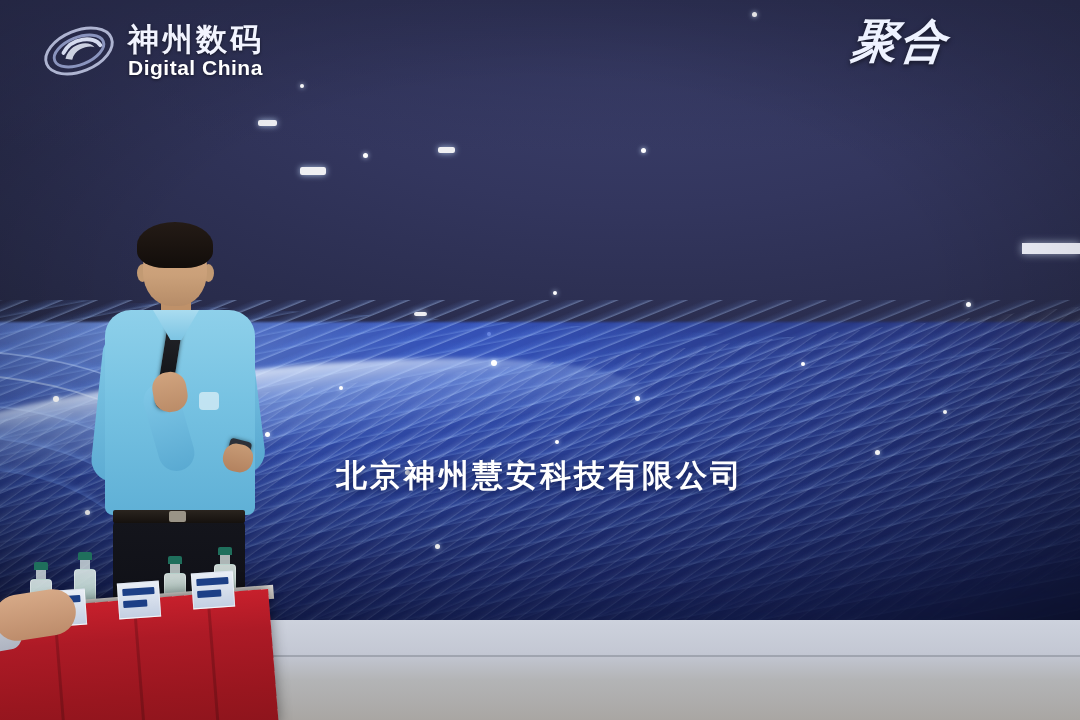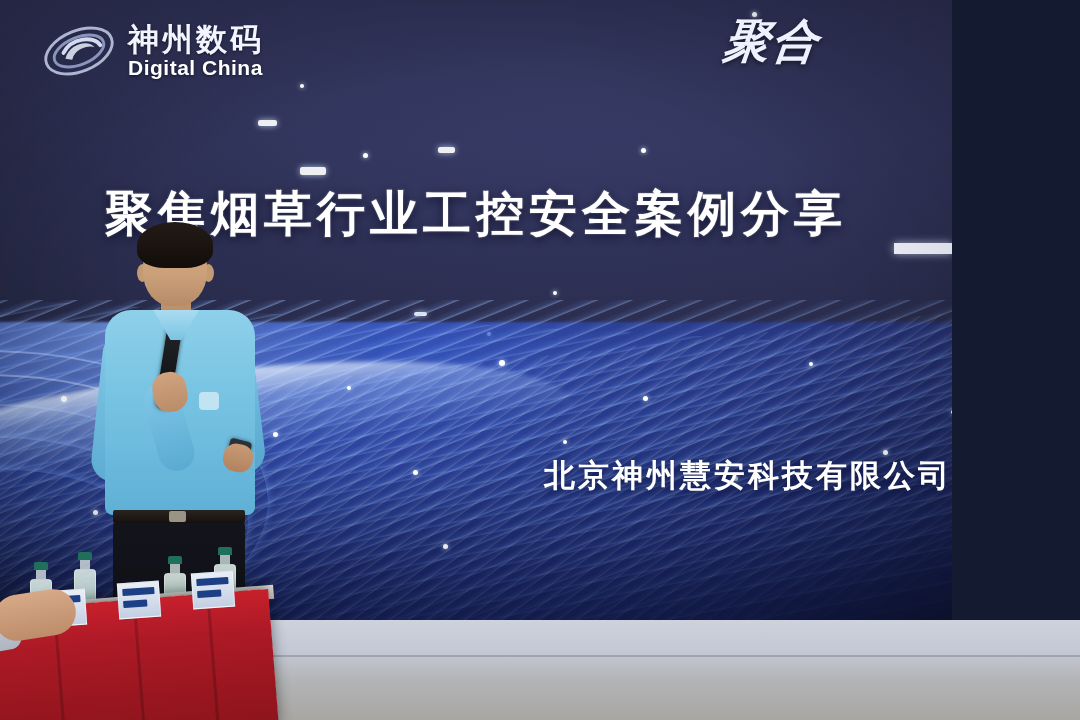--- a/index.html
+++ b/index.html
@@ -5,21 +5,21 @@
   html,body{margin:0;padding:0;background:#000;}
   body{font-family:"Liberation Sans","DejaVu Sans",sans-serif;}
 
   #stage{
     position:relative;width:1080px;height:720px;overflow:hidden;
     background:#141a30;
   }
 
   
   .screen{
-    position:absolute;left:0;top:0;width:952px;height:622px;
+    position:absolute;left:0;top:0;width:1080px;height:622px;
     background:
       radial-gradient(120% 90% at 60% 8%, #3b3f6b 0%, #33365e 28%, #2a2d4e 52%, #242742 72%, #1d2038 100%);
     overflow:hidden;
   }
   .screen-vignette{
     position:absolute;inset:0;
     background:radial-gradient(90% 80% at 50% 45%, rgba(0,0,0,0) 40%, rgba(0,0,0,.35) 100%);
     pointer-events:none;
   }
 
@@ -122,21 +122,21 @@
     position:absolute;left:0;right:0;top:182px;text-align:center;
     font-size:48px;font-weight:900;color:#ffffff;letter-spacing:5px;
     text-shadow:0 3px 10px rgba(10,14,40,.85), 0 0 2px rgba(255,255,255,.5);
   }
   .slide-date{
     position:absolute;left:0;right:0;top:349px;text-align:center;
     font-size:28px;font-weight:800;color:#ffffff;letter-spacing:1px;
     text-shadow:0 2px 8px rgba(10,14,40,.8);
   }
   .slide-company{
-    position:absolute;left:0;right:0;top:455px;text-align:right;
+    position:absolute;left:0;right:0;top:455px;text-align:center;
     font-size:31px;font-weight:800;color:#ffffff;letter-spacing:3px;
     text-shadow:0 2px 9px rgba(8,16,60,.85);
   }
   .edge-bar{
     position:absolute;right:0;top:243px;width:58px;height:11px;background:#f3f5ff;
     box-shadow:0 0 8px rgba(220,232,255,.7);
   }
 
   
   .floor{
@@ -326,21 +326,20 @@
       <div class="logo-text">
         <div class="logo-cn">神州数码</div>
         <div class="logo-en">Digital China</div>
       </div>
     </div>
 
     <div class="slogan">
       <div class="slogan-main">聚合</div>
     </div>
 
-    <div class="slide-title">聚焦烟草行业工控安全案例分享</div>
     <div class="slide-company">北京神州慧安科技有限公司</div>
   </div>
 
   <div class="floor"></div>
   <div class="floor-seam"></div>
 
   <div class="speaker">
     <div class="sp-legs"></div>
     <div class="sp-legsplit"></div>
     <div class="sp-armL"></div>

